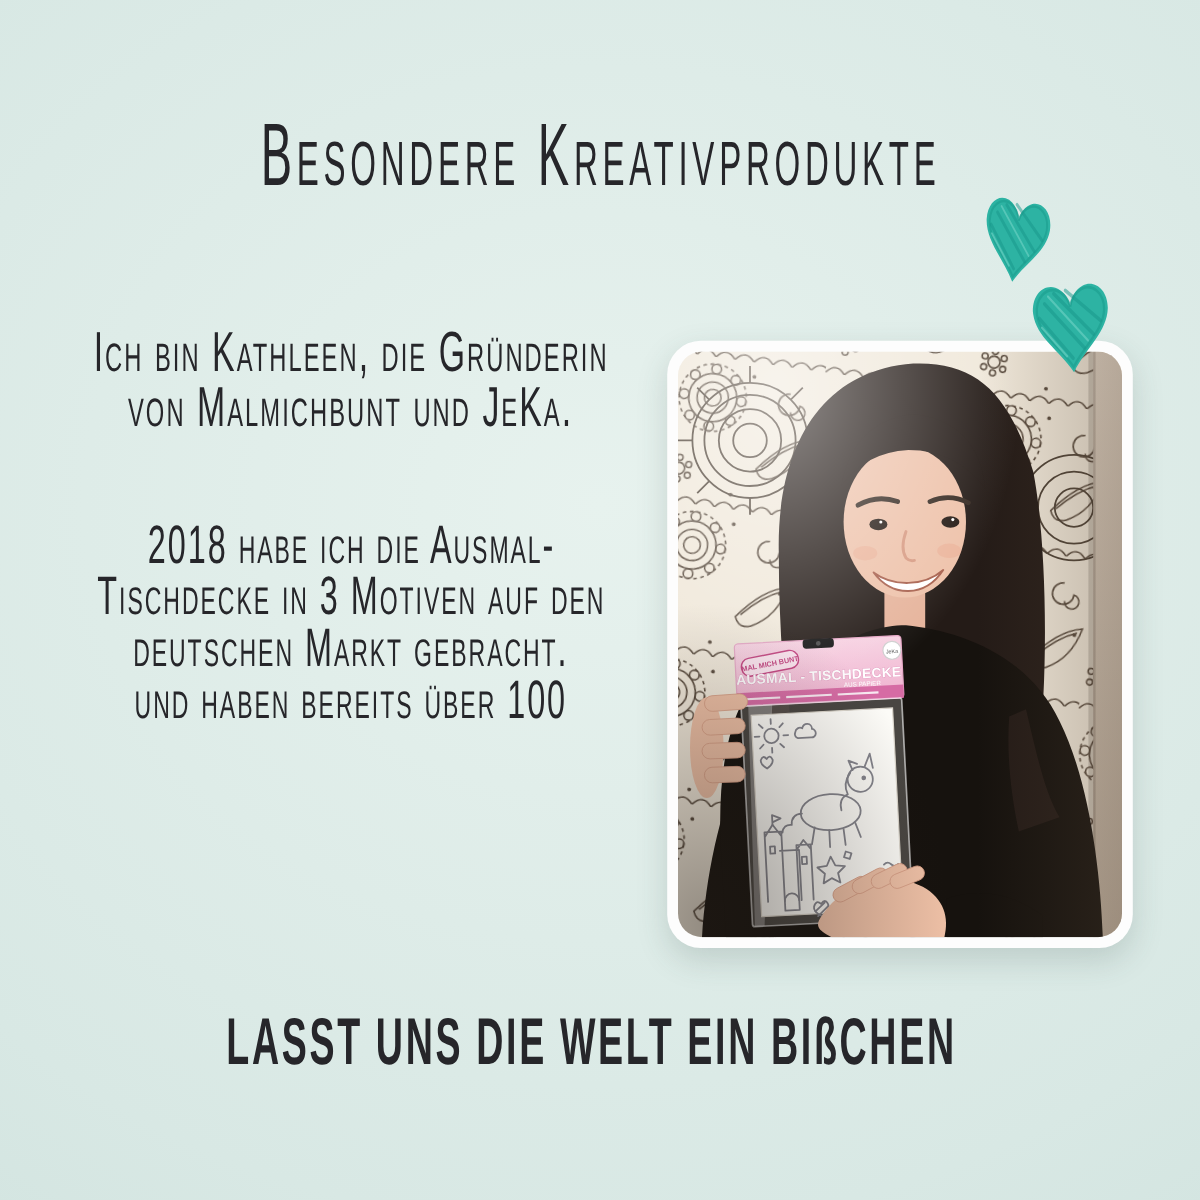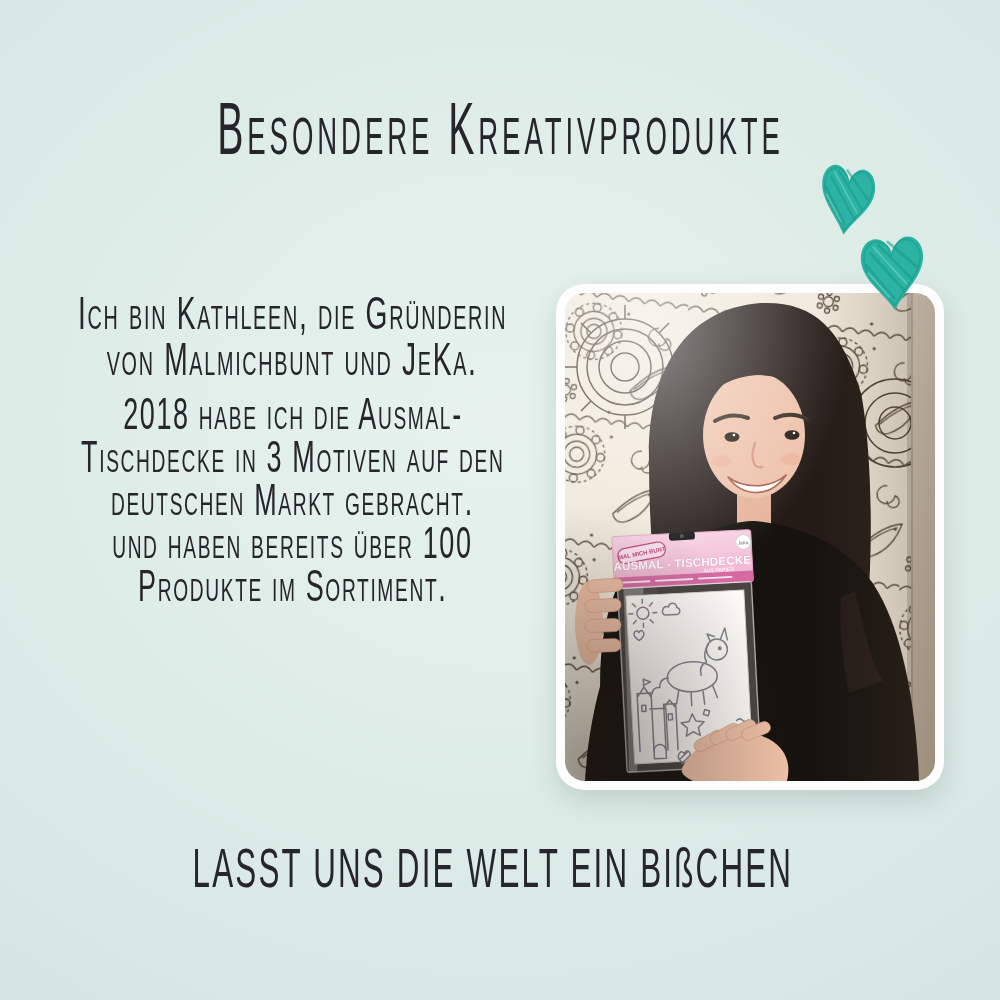--- a/index.html
+++ b/index.html
@@ -12,29 +12,29 @@
   .line-row{display:flex;justify-content:center;}
   .narrow{display:inline-block;white-space:nowrap;transform:scaleX(var(--sx,.58));transform-origin:50% 50%;}
   .sc{font-variant:small-caps;}
   .teal{color:var(--teal-text,#3fb3a8);}
 
   .headline{position:absolute;left:0;right:0;top:52px;margin-top:40px;}
   .headline .l1{font-size:74px;line-height:1;letter-spacing:.10em;--sx:.53;}
   .headline .l2{font-size:72px;line-height:1;letter-spacing:.10em;--sx:.47;margin-top:8px;}
   .headline .w + .w{margin-left:.5em;}
 
-  .intro{position:absolute;left:30px;width:525px;top:290px;}
+  .intro{position:absolute;left:30px;width:525px;top:270px;}
   .intro .line-row{line-height:46px;}
   .intro .txt{font-size:47px;letter-spacing:.06em;--sx:.60;}
 
-  .story{position:absolute;left:30px;width:525px;top:392px;}
+  .story{position:absolute;left:30px;width:525px;top:432px;}
   .story .line-row{line-height:43px;}
   .story .txt{font-size:45px;letter-spacing:.06em;--sx:.60;}
 
-  .closing{position:absolute;left:0;right:14px;top:842px;}
+  .closing{position:absolute;left:0;right:14px;top:842px;font-weight:bold;}
   .closing .line-row{line-height:52px;}
   .closing .txt{font-size:55px;letter-spacing:.07em;--sx:.57;}
 
   .photo{
     position:absolute;left:556px;top:284px;width:388px;height:506px;
     background:#fdfdfd;border-radius:28px;padding:9px;box-sizing:border-box;
     box-shadow:0 10px 26px rgba(55,80,74,.18);z-index:1;
   }
   .photo svg{display:block;width:100%;height:100%;border-radius:20px;overflow:hidden;}
   .hearts{position:absolute;left:778px;top:140px;width:192px;height:200px;z-index:3;}
@@ -64,23 +64,20 @@
         <span class="narrow sc txt">2018 habe ich die Ausmal-</span>
       </div>
     <div class="line-row">
         <span class="narrow sc txt">Tischdecke in 3 Motiven auf den</span>
       </div>
     <div class="line-row">
         <span class="narrow sc txt">deutschen Markt gebracht.</span>
       </div>
     <div class="line-row">
         <span class="narrow sc txt">und haben bereits über 100</span>
-      </div>
-    <div class="line-row">
-        <span class="narrow sc txt">Produkte im Sortiment.</span>
       </div>
   </section>
 
   <figure class="photo" style="margin:0;">
     <svg viewBox="0 0 370 488" preserveAspectRatio="none">
       <defs>
         <pattern id="mandalaPat" width="124" height="124" patternUnits="userSpaceOnUse" patternTransform="rotate(8)">
           <rect width="124" height="124" fill="#f0e8da"></rect>
           <g fill="none" stroke="#57493c" stroke-width="1.3">
             <circle cx="34" cy="34" r="7"></circle>

